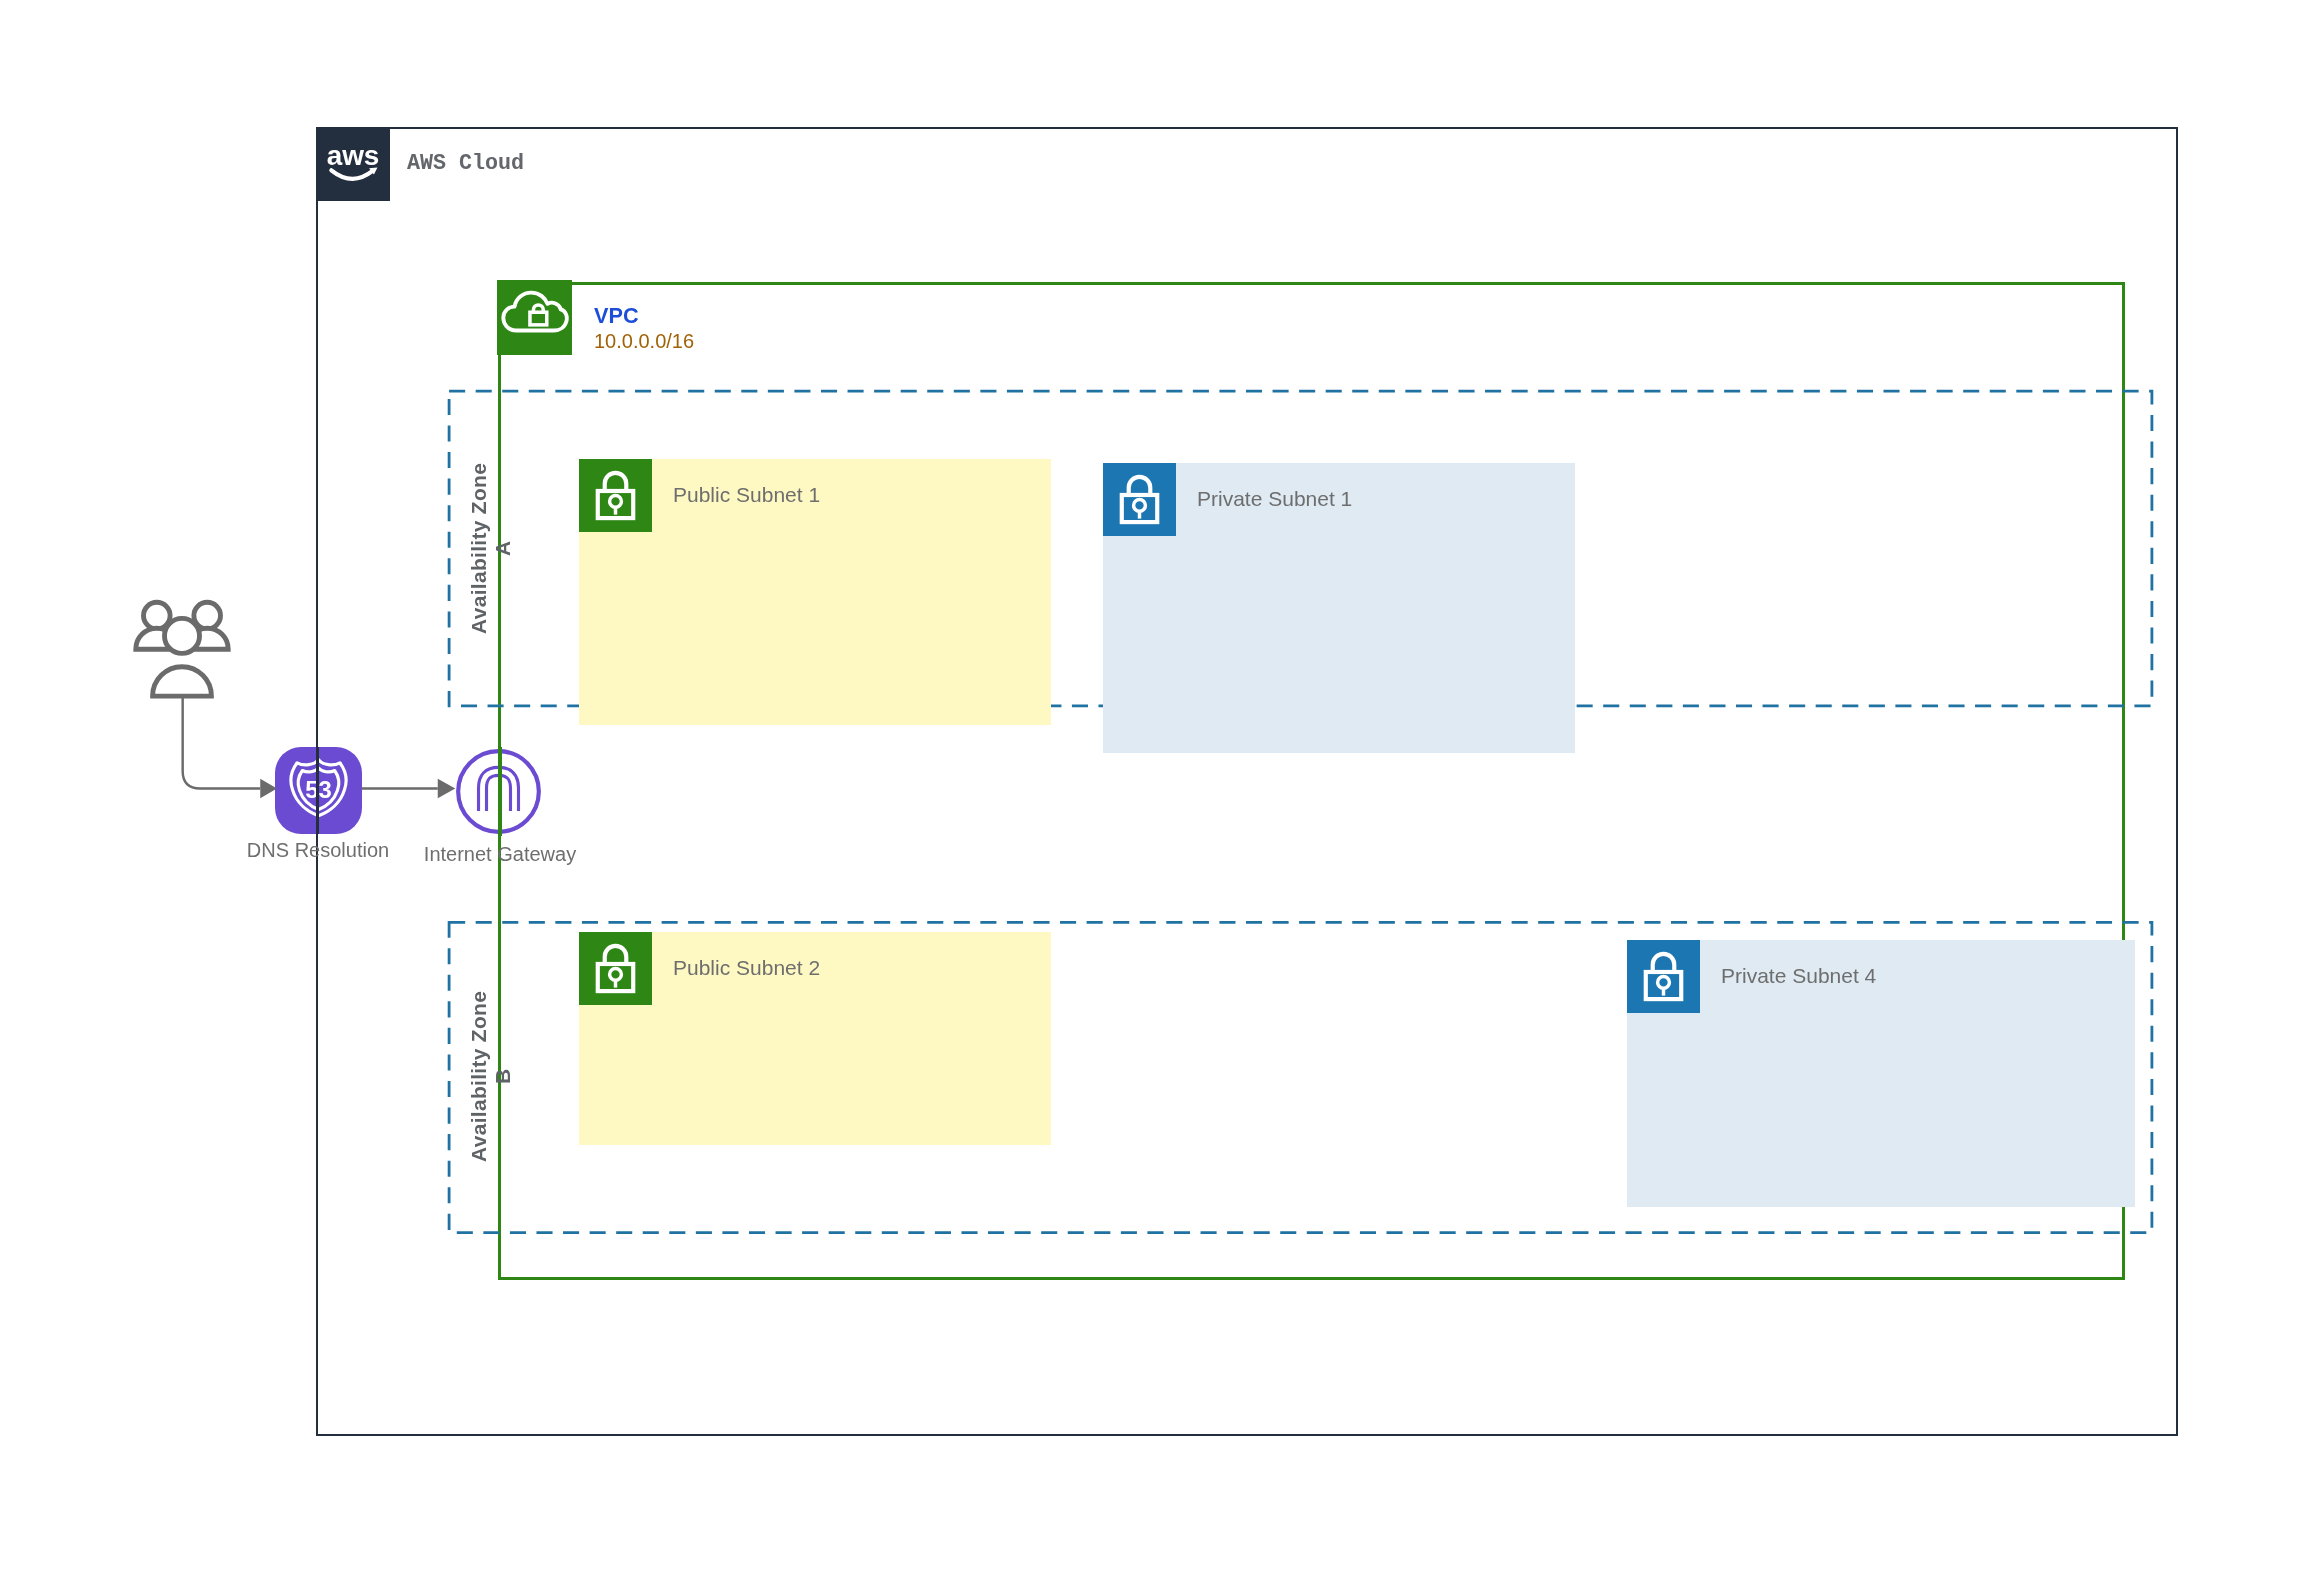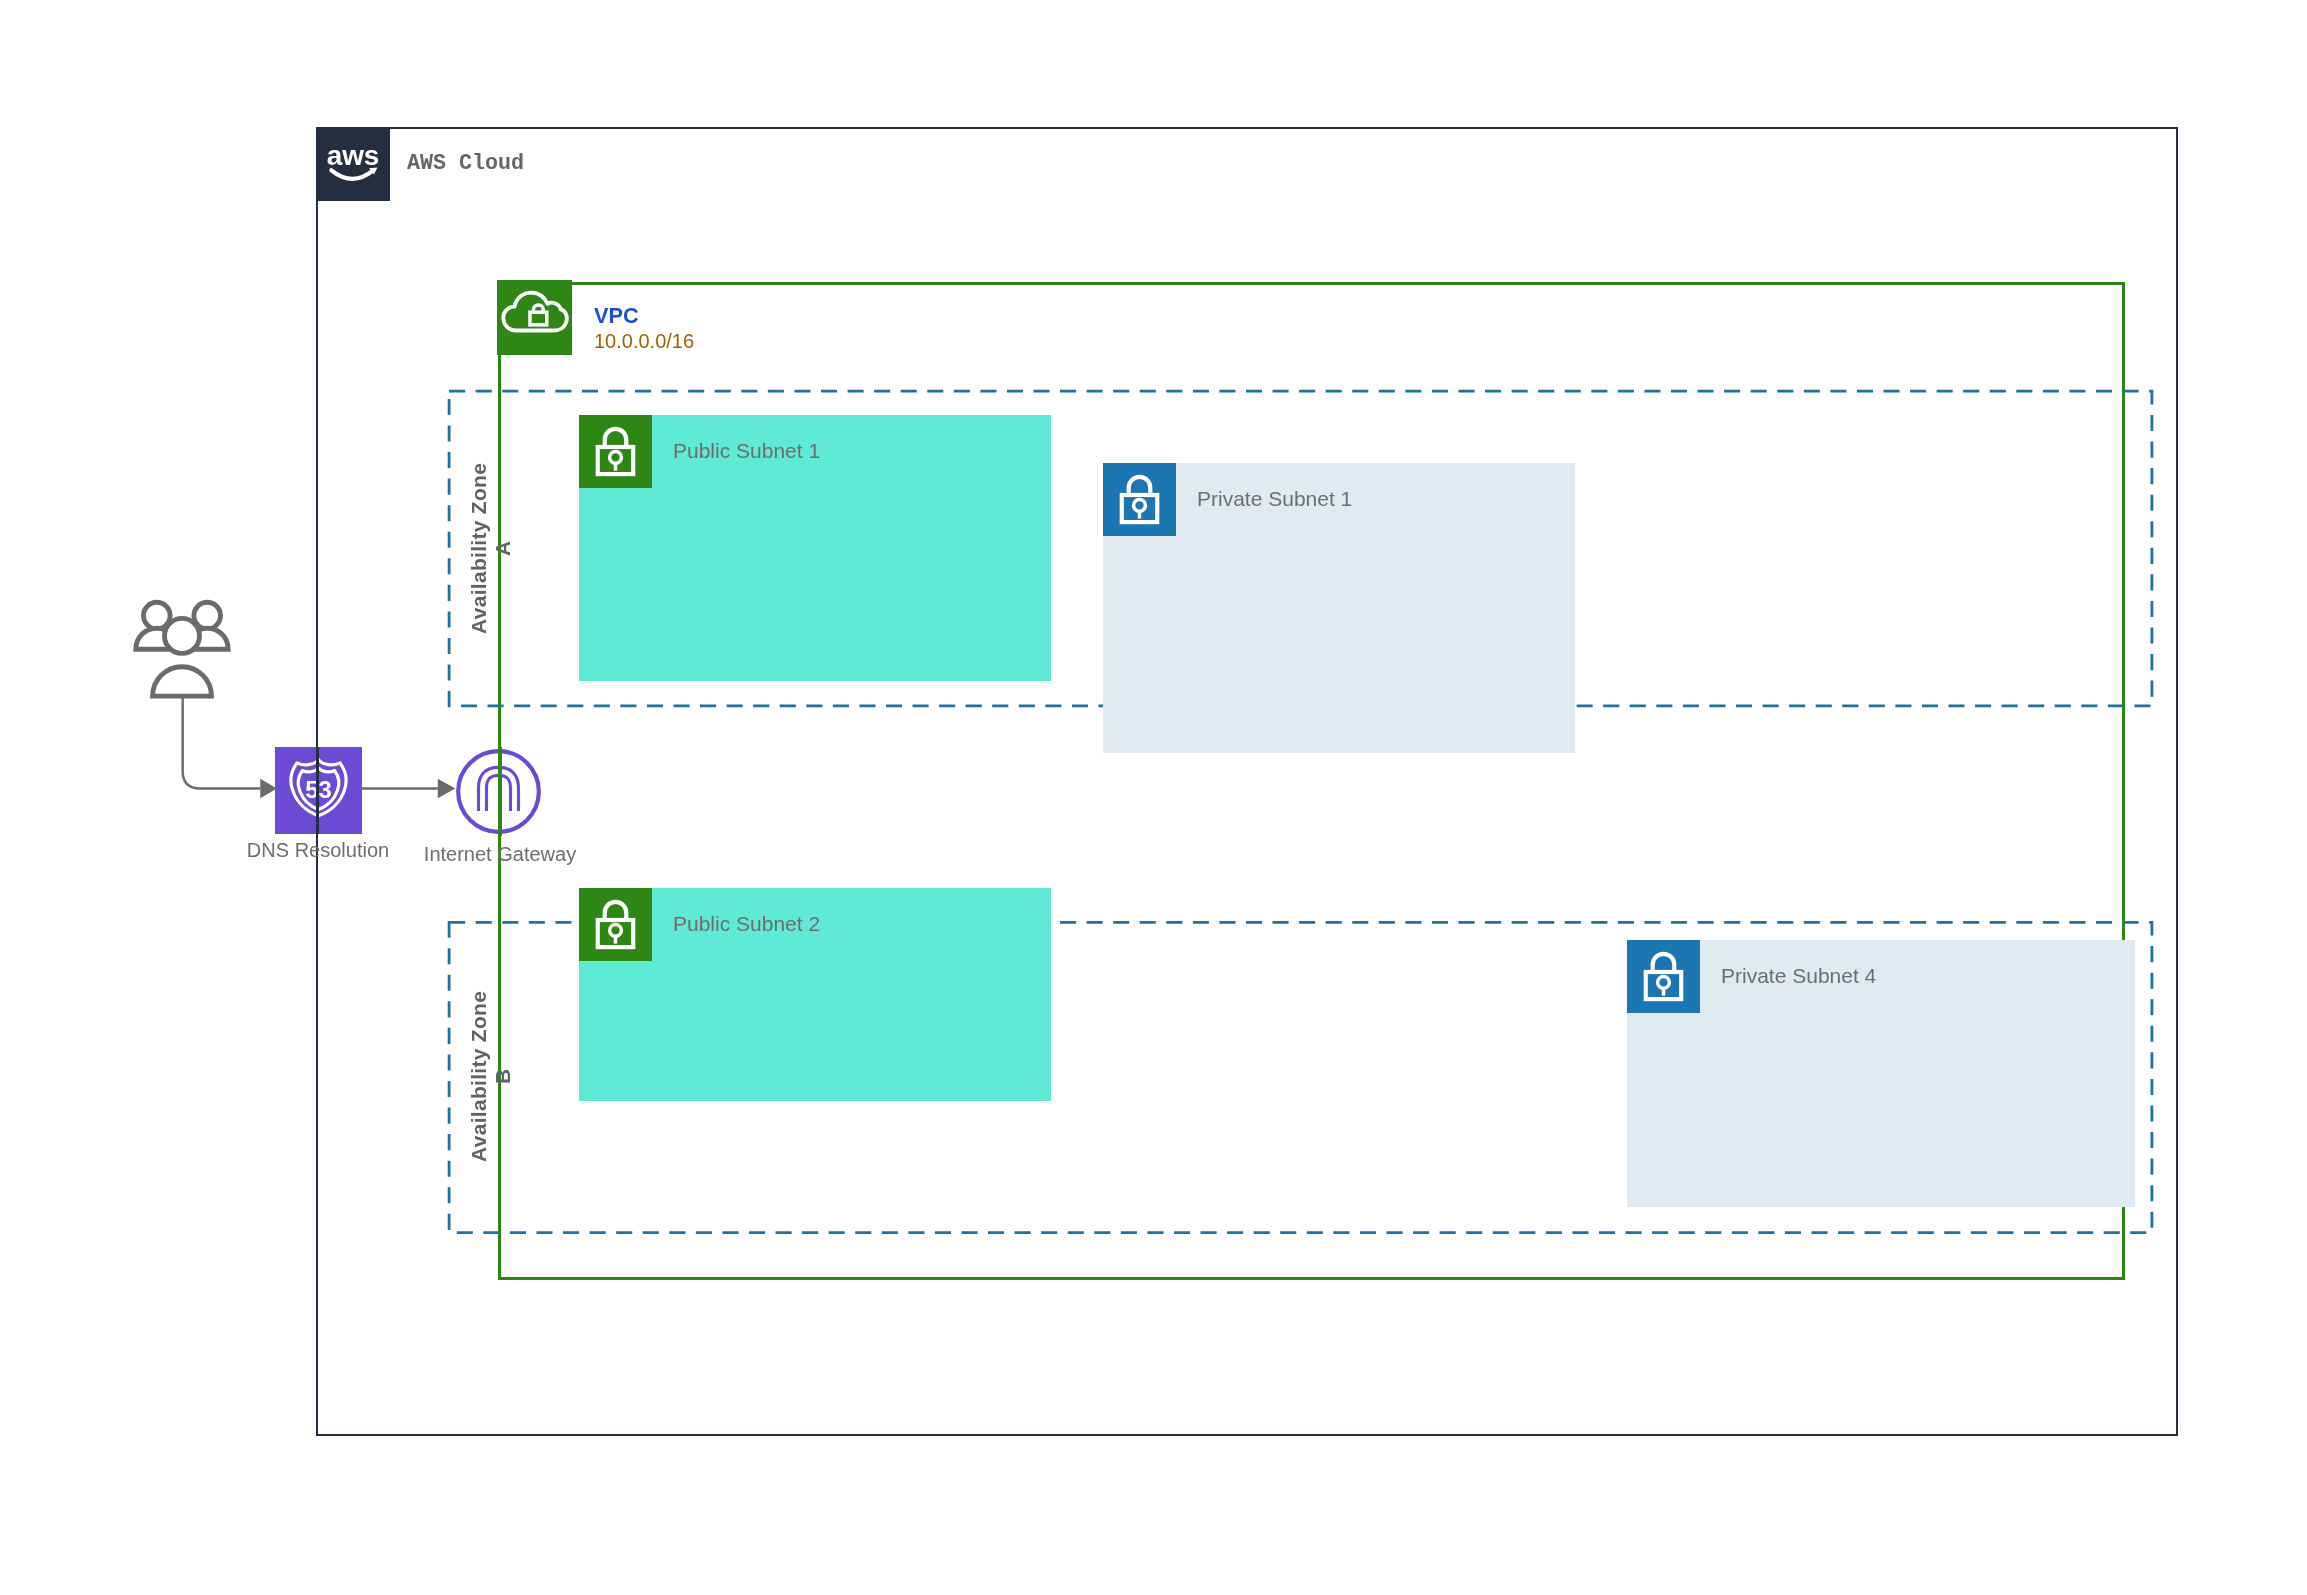--- a/index.html
+++ b/index.html
@@ -20,29 +20,29 @@
   .vpc-cidr{left:594px;top:330px;font-size:20px;color:#a16207;}
 
   
   .az-svg{pointer-events:none;}
   .az-label{width:25px;font-size:21px;font-weight:bold;color:#5d6367;
             writing-mode:vertical-rl;transform:rotate(180deg);
             text-align:center;letter-spacing:0.3px;}
 
   
   .subnet{box-sizing:border-box;}
-  .subnet.public{background:#5eead4;}
+  .subnet.public{background:#fef9c3;margin-top:44px;}
   .subnet.private{background:#DFEAF3;}
   .subnet-icon{position:absolute;left:0;top:0;width:73px;height:73px;}
   .subnet-icon.public{background:#2E8715;}
   .subnet-icon.private{background:#1B76B2;}
   .subnet-label{position:absolute;left:94px;top:24px;font-size:21px;color:#6e6e6e;white-space:nowrap;}
 
   
-  .r53-icon{left:275px;top:747px;width:87px;height:87px;background:#6B4BD1;}
+  .r53-icon{left:275px;top:747px;width:87px;height:87px;background:#6B4BD1;border-radius:26px;}
   .dns-label{left:213px;top:839px;width:210px;text-align:center;font-size:20px;color:#6e6e6e;}
   .igw-svg{left:454px;top:747px;}
   .igw-label{left:395px;top:843px;width:210px;text-align:center;font-size:20px;color:#6e6e6e;}
 
   
   .cloud-border-overlay{left:316px;top:747px;width:2.8px;height:87px;background:#232F3E;}
   .vpc-border-overlay{left:498px;top:747px;width:3.5px;height:89px;background:#2E8715;}
 
   .connector-layer{left:0;top:0;}
 </style>

